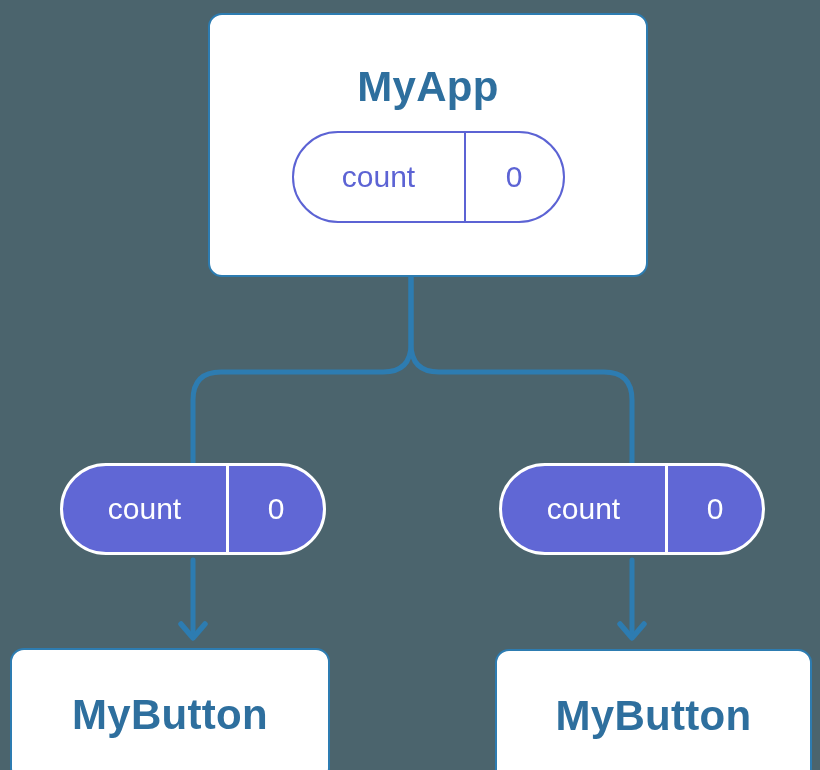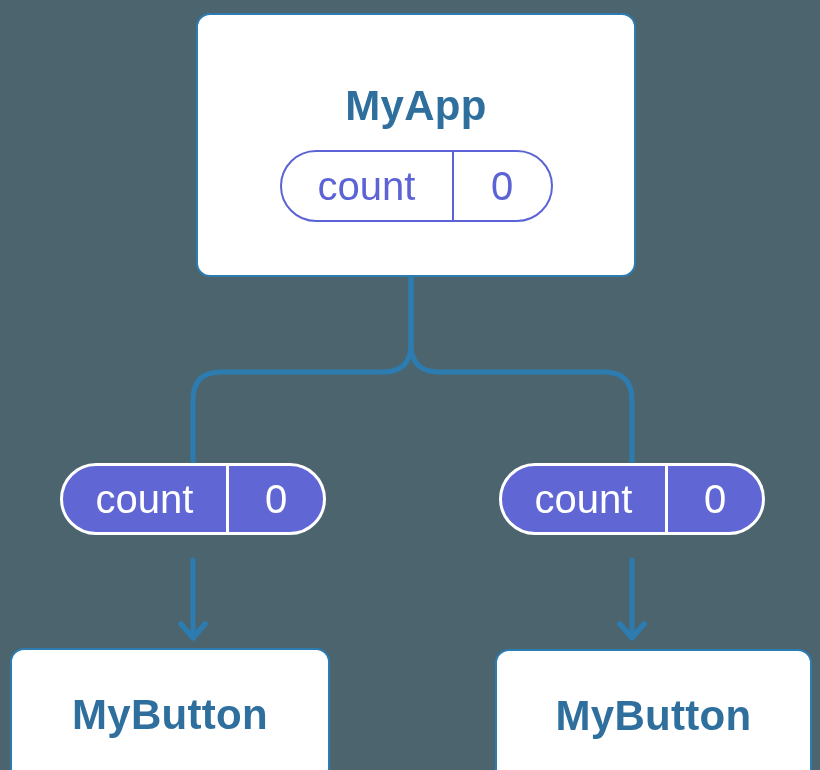--- a/index.html
+++ b/index.html
@@ -20,27 +20,27 @@
   .node{
     position:absolute; background:#ffffff;
     border:2.5px solid var(--node-border); border-radius:14px;
     box-sizing:border-box; display:flex; align-items:center; justify-content:center;
   }
   .node-label{
     color:var(--node-text); font-size:42px; font-weight:600; letter-spacing:.3px;
     white-space:nowrap;
   }
   .node-root{
-    left:196px; top:13px; width:440px; height:264px;
-    flex-direction:column; justify-content:flex-start; padding-top:67px;
+    left:208px; top:13px; width:440px; height:264px;
+    flex-direction:column; justify-content:flex-start; padding-top:48px;
   }
   .node-root .node-label{margin-bottom:20px;}
   .pill{
-    display:flex; align-items:stretch; height:72px; border-radius:50px;
-    box-sizing:border-box; font-size:40px; overflow:hidden;
+    display:flex; align-items:stretch; height:92px; border-radius:50px;
+    box-sizing:border-box; font-size:30px; overflow:hidden;
   }
   .pill-key{flex:1; display:flex; align-items:center; justify-content:center;}
   .pill-val{display:flex; align-items:center; justify-content:center;}
   .pill-outline{
     width:273px; background:#ffffff; color:var(--pill-outline);
     border:2.5px solid var(--pill-outline);
   }
   .pill-outline .pill-val{width:97px; border-left:2.5px solid var(--pill-outline);}
   .pill-filled{
     position:absolute; background:var(--pill-fill); color:var(--pill-text);

